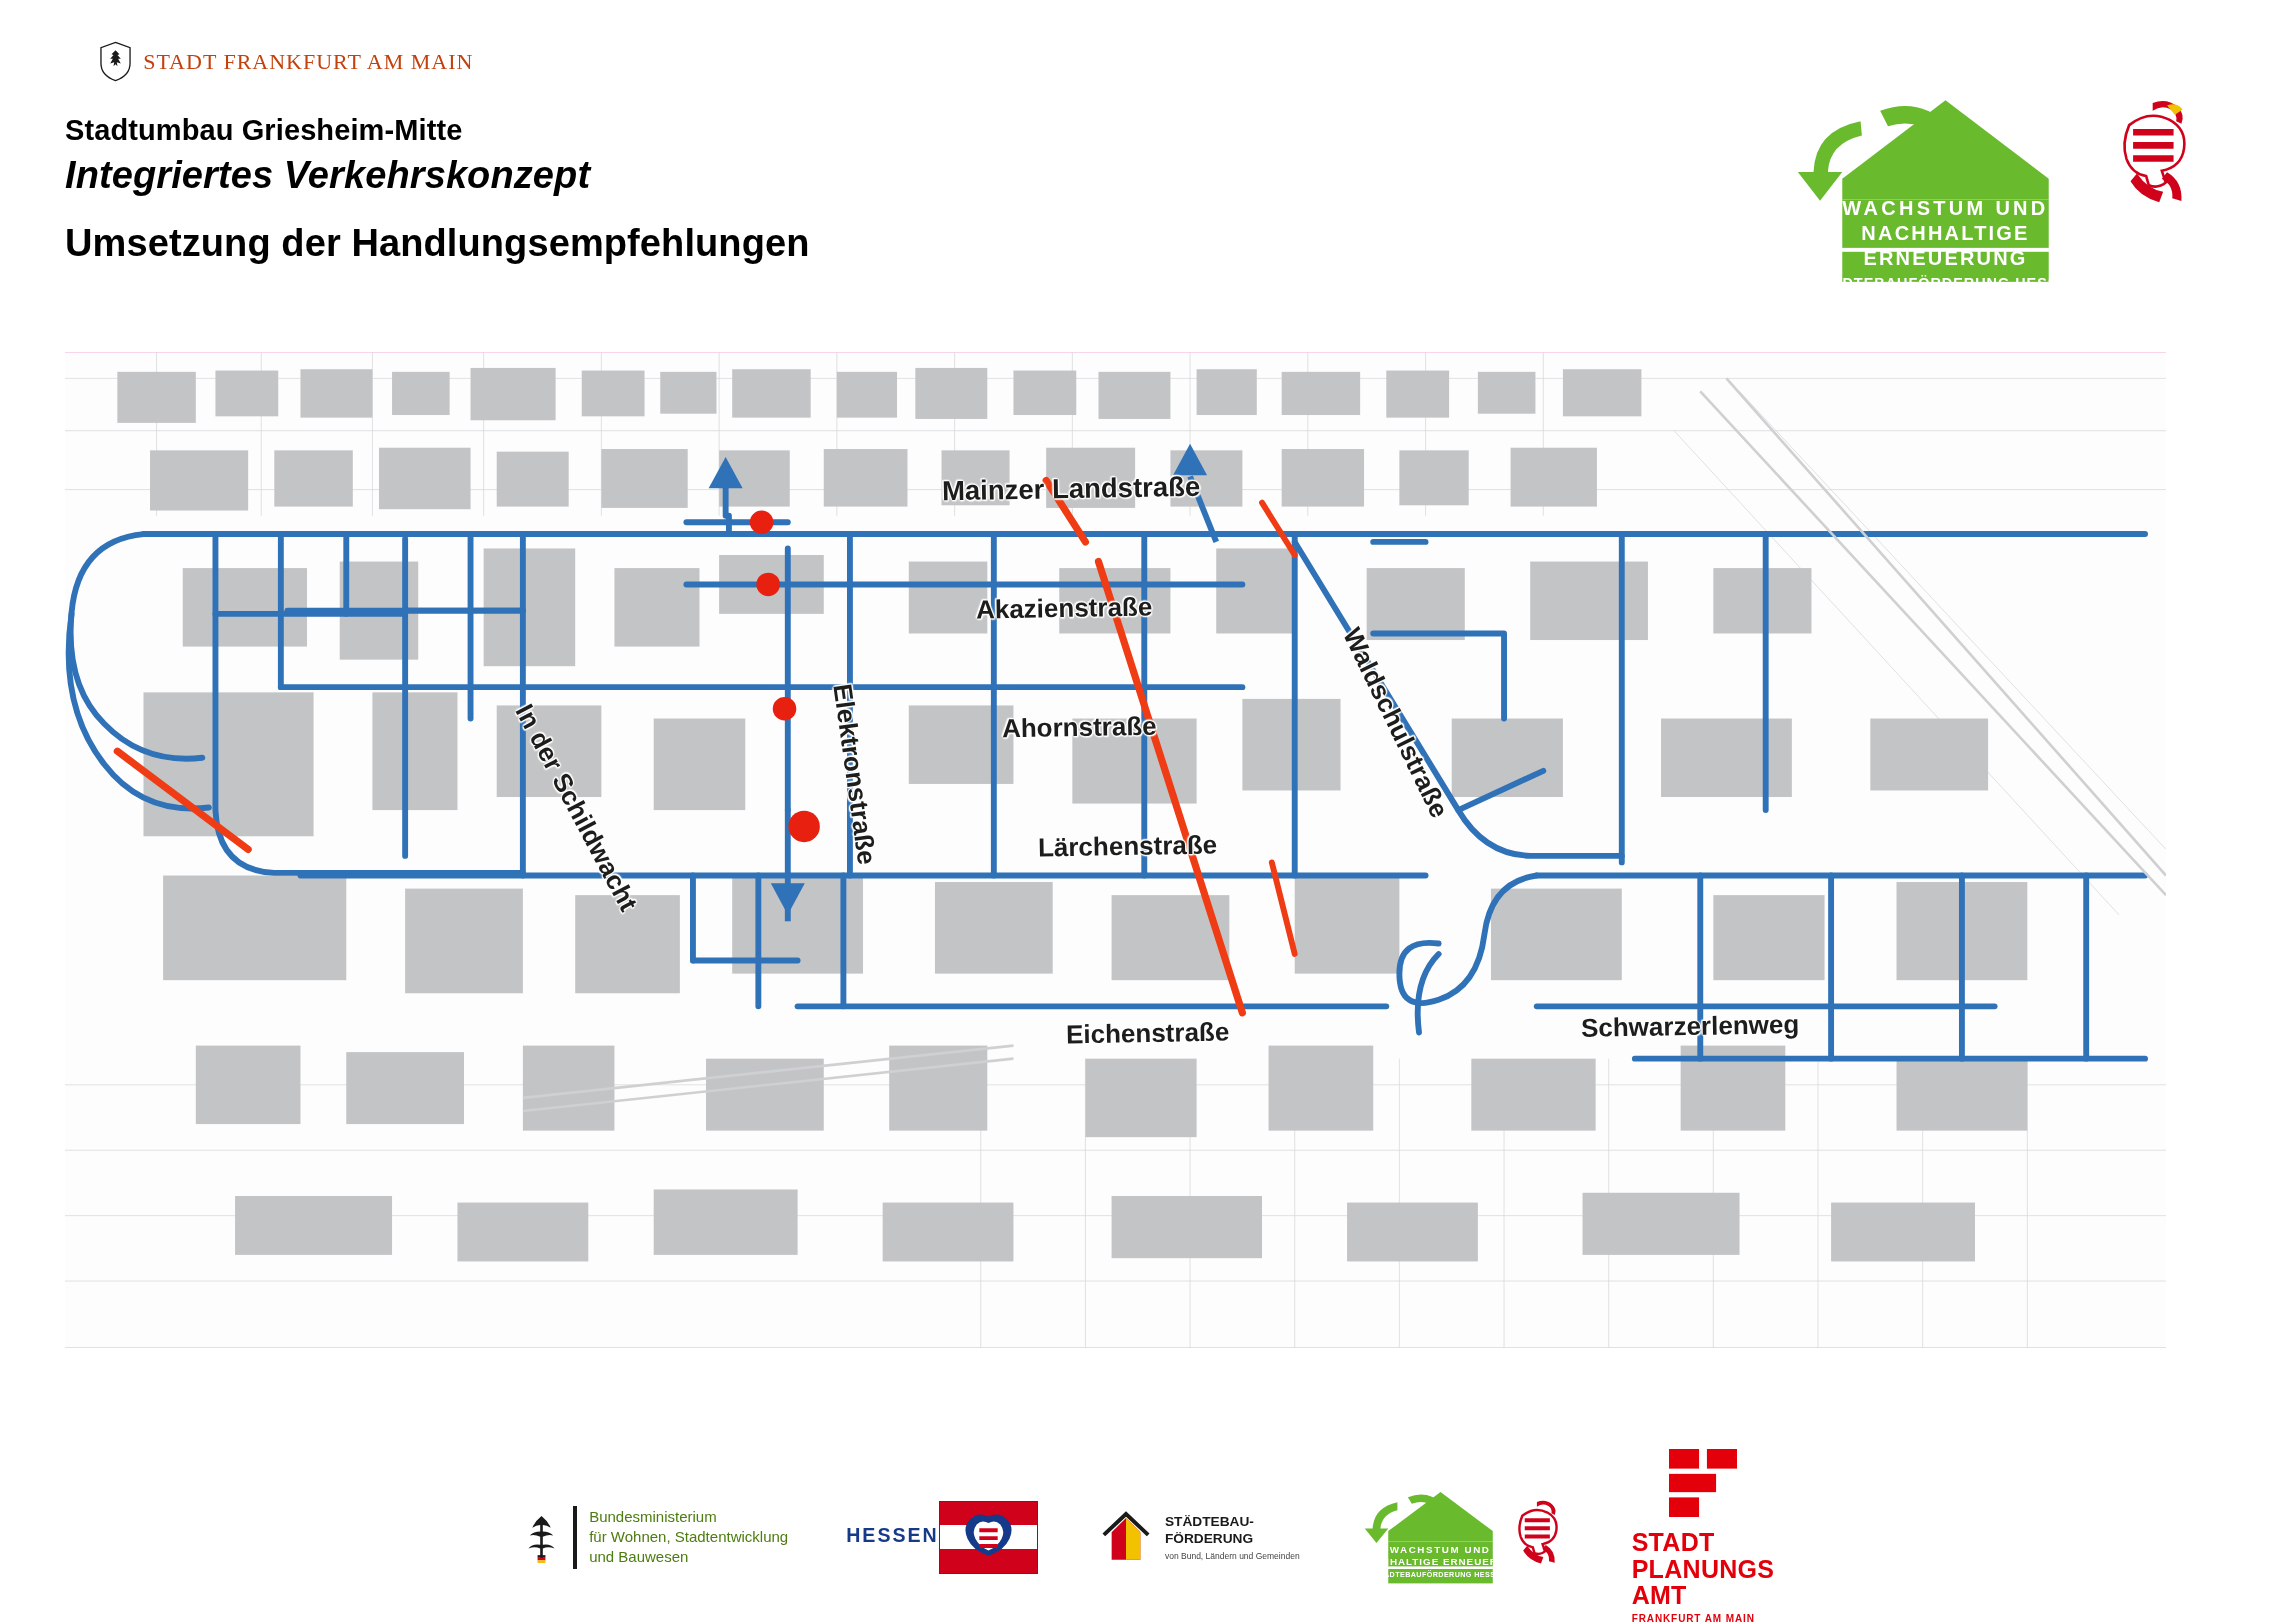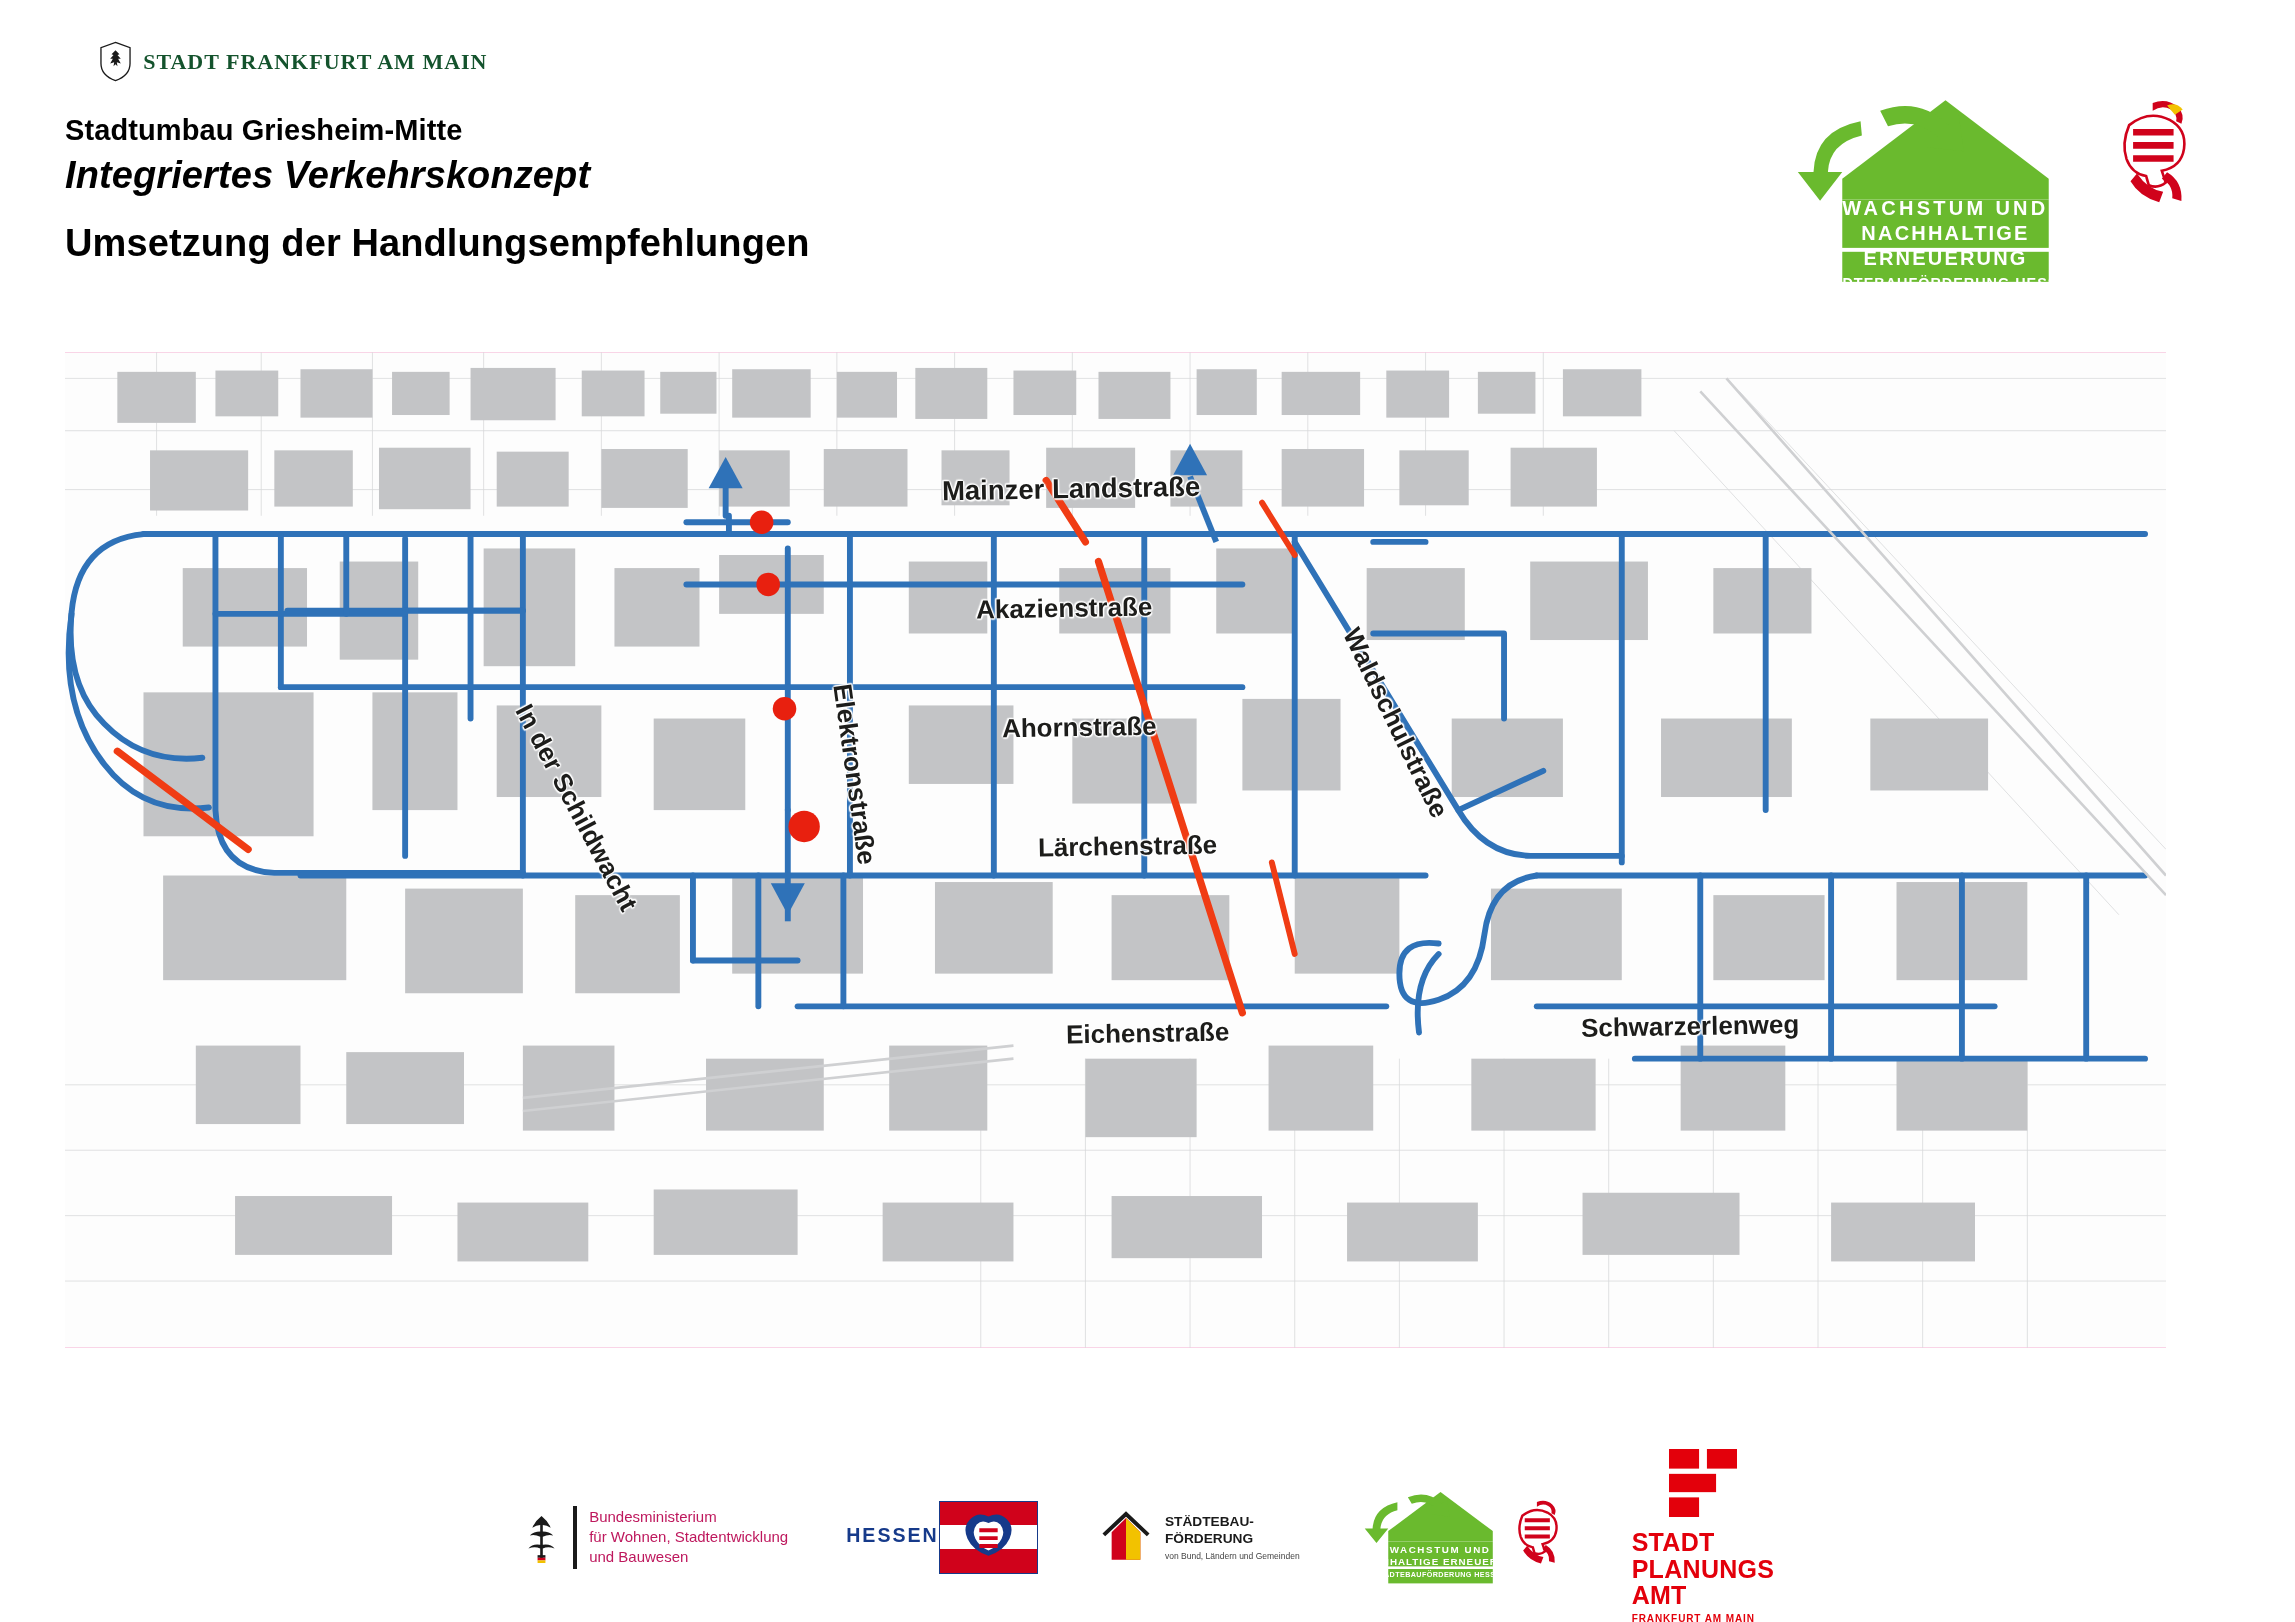--- a/index.html
+++ b/index.html
@@ -25,23 +25,22 @@
     gap: 9.2px;
   }
   #city-logo .crest {
     width: 37px;
     height: 41px;
   }
   #city-logo .wordmark {
     font-family: "Liberation Serif", serif;
     font-size: 22px;
     letter-spacing: 1px;
-    color: #14532d;
+    color: #c2410c;
     white-space: nowrap;
-    font-weight: bold;
   }
 
   #title-block {
     position: absolute;
     left: 65px;
     top: 114px;
     color: #000;
   }
   #title-block .kicker {
     font-size: 29px;
@@ -131,21 +130,21 @@
     display: flex;
     align-items: center;
     justify-content: center;
     gap: 58px;
   }
   .footer-item { display: flex; align-items: center; }
 
   .bmwsb { display: flex; align-items: center; gap: 11.8px; }
   .bmwsb .eagle { width: 41px; height: 51px; }
   .bmwsb .bar { width: 3.9px; height: 63px; background: #1a1a1a; }
-  .bmwsb .txt { font-size: 15px; line-height: 1.32; color: #be185d; }
+  .bmwsb .txt { font-size: 15px; line-height: 1.32; color: #4d7c0f; }
 
   .hessen-logo { text-align: center; }
   .hessen-logo .name {
     font-size: 19.6px;
     font-weight: bold;
     letter-spacing: 2px;
     color: #163a8a;
     margin-bottom: 3.9px;
   }
   .hessen-logo .flag {

